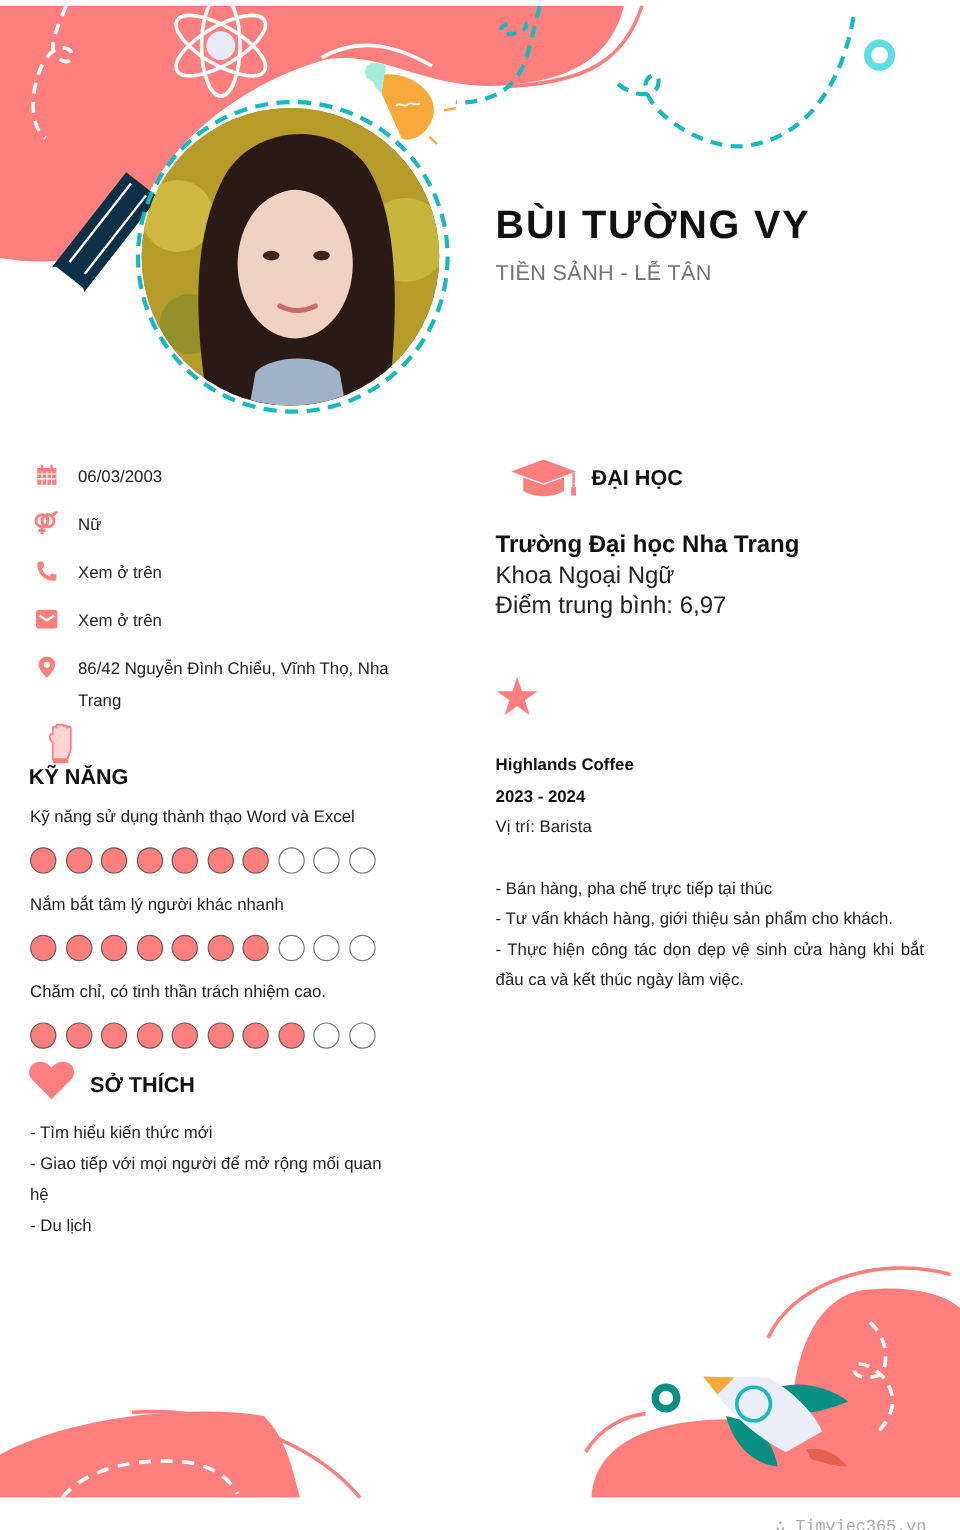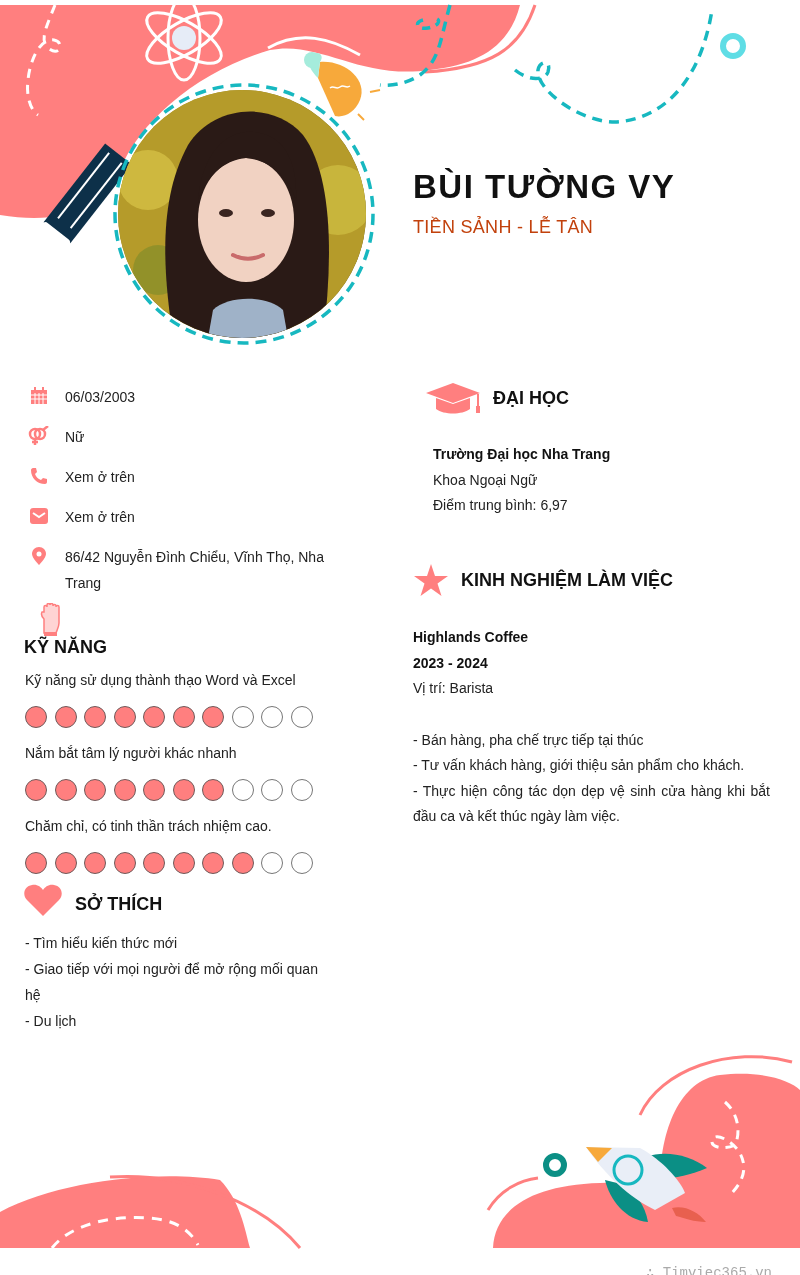--- a/index.html
+++ b/index.html
@@ -9,39 +9,39 @@
   .deco { position: absolute; left: 0; top: 0; width: 800px; height: 1275px; pointer-events: none; }
 
   .photo-wrap { position: absolute; left: 112px; top: 82px; width: 264px; height: 264px; }
   .photo {
     position: absolute; left: 6px; top: 8px; width: 248px; height: 248px; border-radius: 50%;
     overflow: hidden;
     background: radial-gradient(circle at 30% 35%, #d8c23c 0%, #a88e1e 35%, #5d5215 70%);
   }
 
   .name { position: absolute; left: 413px; top: 168px; font-size: 33px; font-weight: bold; letter-spacing: 1.5px; color: #111; }
-  .job { position: absolute; left: 413px; top: 217px; font-size: 18px; color: #c2410c; letter-spacing: 0.3px; }
+  .job { position: absolute; left: 413px; top: 217px; font-size: 18px; color: #737373; letter-spacing: 0.3px; }
 
   .contact { position: absolute; left: 28px; top: 384px; width: 300px; }
   .contact-row { display: flex; align-items: flex-start; margin-bottom: 14px; font-size: 14px; line-height: 26px; }
   .contact-row .ic { width: 22px; height: 22px; margin-top: 1px; margin-right: 15px; flex: none; display: flex; align-items: center; justify-content: center; }
   .contact-row .txt { width: 260px; }
 
   .sec-head { position: absolute; display: flex; align-items: center; }
   .sec-head .title { font-size: 18px; font-weight: bold; color: #111; }
 
   .skills { position: absolute; left: 25px; top: 655px; width: 300px; }
   .skill-name { font-size: 14px; color: #222; height: 24px; line-height: 24px; margin-top: 13px; }
   .dots { display: flex; gap: 7.5px; margin: 14px 0 12px 0; }
   .dot { width: 22px; height: 22px; border-radius: 50%; border: 1.5px solid #777; background: #fff; }
   .dot.on { background: #ff7f7f; border-color: #6f5a5a; }
 
   .hobbies { position: absolute; left: 25px; top: 930px; width: 300px; font-size: 14px; line-height: 26px; color: #222; }
 
-  .edu { position: absolute; left: 433px; top: 442px; width: 360px; font-size: 14px; line-height: 25.5px; color: #222; }
+  .edu { position: absolute; left: 413px; top: 442px; width: 360px; font-size: 20px; line-height: 25.5px; color: #222; }
   .bold { font-weight: bold; color: #111; }
 
   .exp { position: absolute; left: 413px; top: 625px; width: 357px; font-size: 14px; line-height: 25.5px; color: #222; }
   .exp .desc { margin-top: 26px; text-align: justify; }
 
   .watermark { position: absolute; right: 28px; top: 1252px; font-family: "Liberation Mono", "DejaVu Sans Mono", monospace; font-size: 14px; color: #aaa; margin-top: 12px; }
 </style>
 </head>
 <body>
 
@@ -273,21 +273,20 @@
   <div>Khoa Ngoại Ngữ</div>
   <div>Điểm trung bình: 6,97</div>
 </div>
 
 <div class="sec-head" style="left:414px; top:564px;">
   <span style="width:34px;height:32px;margin-right:13px;display:inline-block;">
     <svg width="34" height="32" viewBox="0 0 34 32">
         <path d="M17,0 L21,12 L34,12 L23.5,19.5 L27.5,32 L17,24.5 L6.5,32 L10.5,19.5 L0,12 L13,12 Z" fill="#ff7f7f"></path>
       </svg>
   </span>
-  <span class="title">KINH NGHIỆM LÀM VIỆC</span>
 </div>
 
 <div class="exp">
   <div class="bold">Highlands Coffee</div>
   <div class="bold">2023 - 2024</div>
   <div>Vị trí: Barista</div>
   <div class="desc">
     <div>- Bán hàng, pha chế trực tiếp tại thúc</div>
     <div>- Tư vấn khách hàng, giới thiệu sản phẩm cho khách.</div>
     <div>- Thực hiện công tác dọn dẹp vệ sinh cửa hàng khi bắt đầu ca và kết thúc ngày làm việc.</div>

